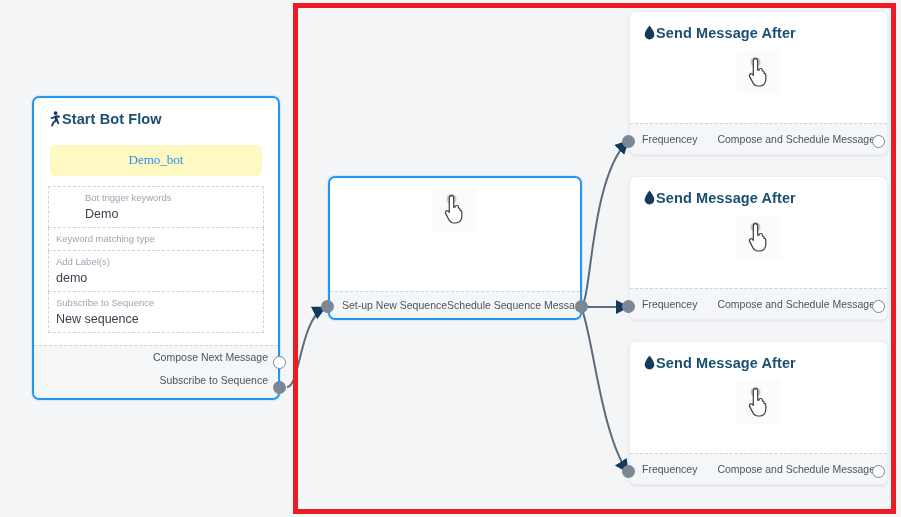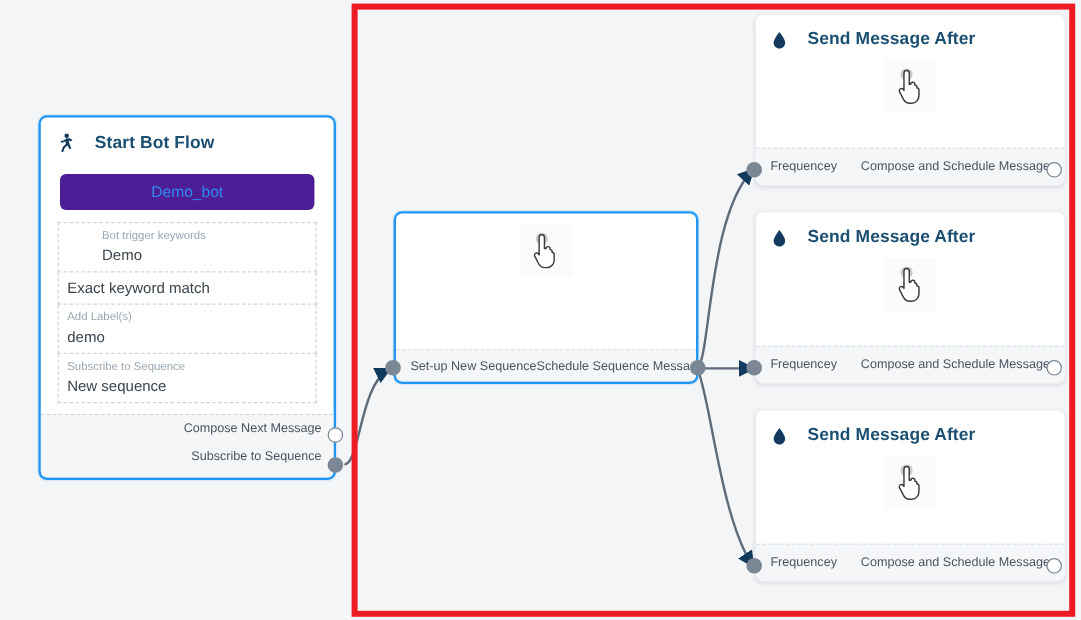--- a/index.html
+++ b/index.html
@@ -54,46 +54,47 @@
     border: 2px solid #2196f3;
     box-shadow: 0 0 0 1px rgba(33,150,243,.12);
   }
   .node.plain {
     border: 1px solid #eceef1;
     box-shadow: 0 1px 3px rgba(16,38,64,.10);
   }
 
   .node-title {
     display: flex;
-    align-items: flex-end;
-    gap: 18px;
+    align-items: flex-start;
+    gap: 1px;
     padding: 13px 0 0 14px;
     font-size: 14.5px;
     font-weight: bold;
     color: #1b4f72;
     letter-spacing: .1px;
   }
   .node-title .ttl { color: #1b4f72; }
 
   .icon-svg { display: block; }
 
   
   .node-body {
     padding: 8px 14px 0 14px;
   }
 
   
   .bot-pill {
     margin: 10px 2px 0 2px;
-    background: #4c1d95;
+    background: #fef9c3;
     border-radius: 5px;
     text-align: center;
     color: #2f8bef;
     font-size: 13px;
     padding: 7px 0 8px 0;
+    font-family: Liberation Serif, serif;
   }
 
   
   .field {
     border-bottom: 1px dashed #c9d6e2;
     border-left: 1px dashed #c9d6e2;
     border-right: 1px dashed #c9d6e2;
     padding: 4px 7px 4px 7px;
   }
   .field.first {
@@ -205,21 +206,21 @@
 
     <div class="node-body">
       <div class="bot-pill">Demo_bot</div>
 
       <div style="margin-top:10px;">
         <div class="field first">
           <div class="field-label">Bot trigger keywords</div>
           <div class="field-value">Demo</div>
         </div>
         <div class="field">
-          <div class="field-value">Exact keyword match</div>
+          <div class="field-label">Keyword matching type</div>
         </div>
         <div class="field">
           <div class="field-label">Add Label(s)</div>
           <div class="field-value">demo</div>
         </div>
         <div class="field">
           <div class="field-label">Subscribe to Sequence</div>
           <div class="field-value">New sequence</div>
         </div>
       </div>

